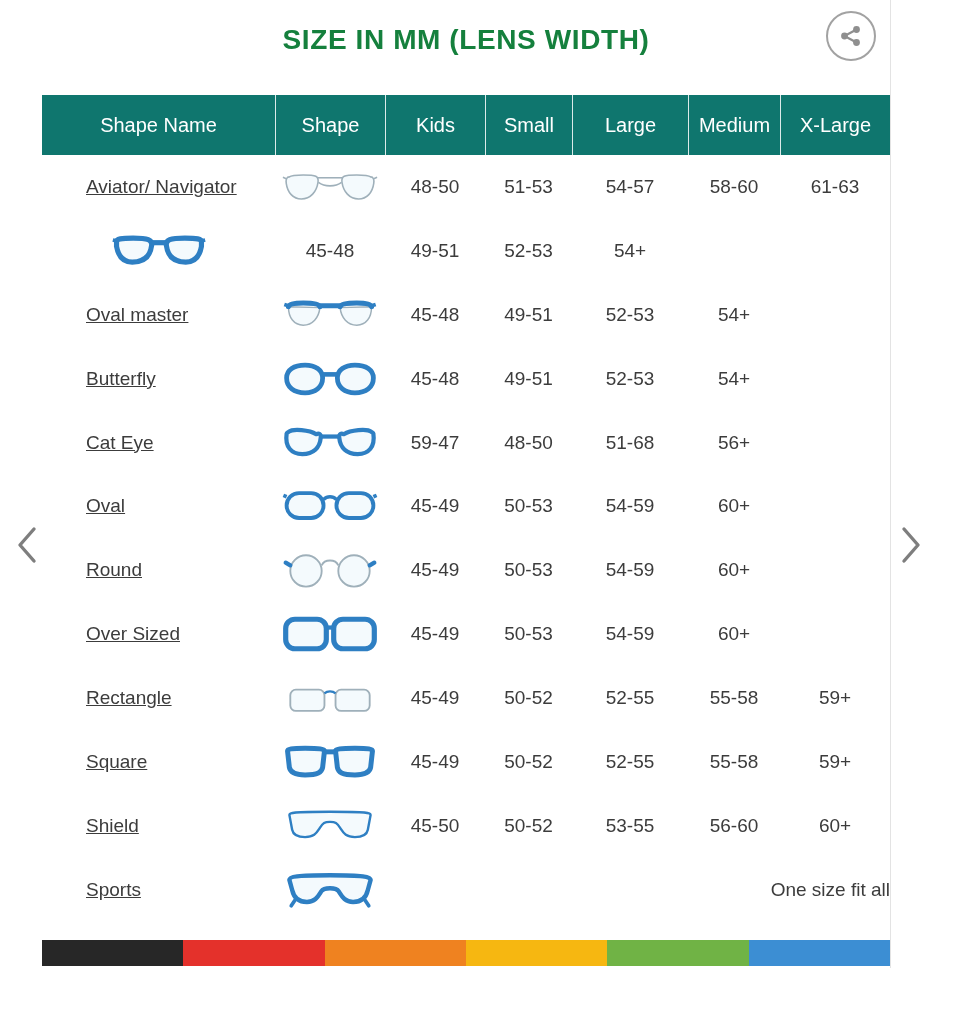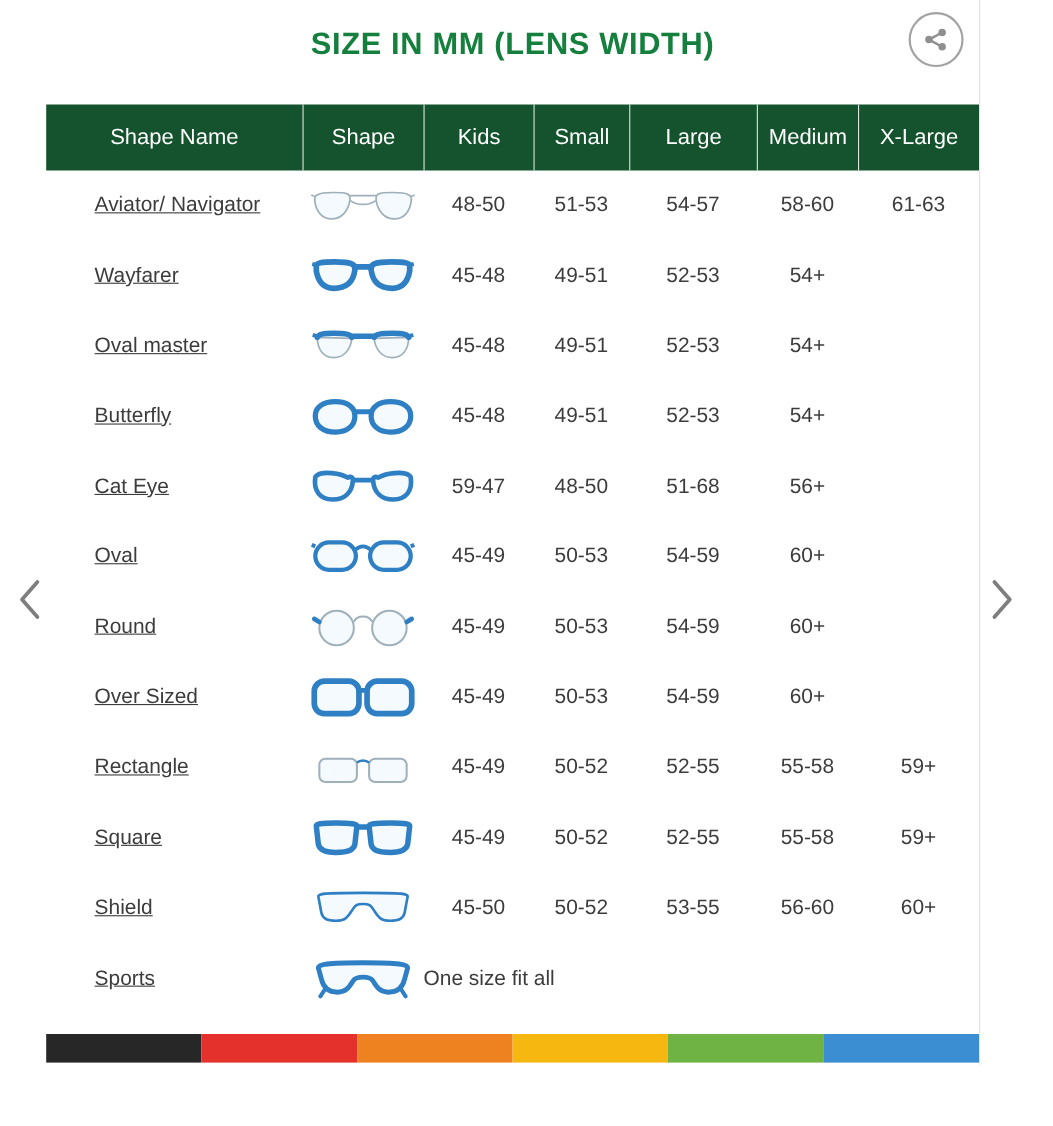--- a/index.html
+++ b/index.html
@@ -24,34 +24,34 @@
   }
   .table{
     position:absolute;left:42px;top:95px;width:848px;
   }
   .grid-row{
     display:grid;
     grid-template-columns:233px 110px 100px 87px 116px 92px 110px;
     align-items:center;
   }
   .thead{
-    background:#14532d;height:60px;
+    background:#0f766e;height:60px;
   }
   .thead .th{
     color:#ffffff;font-size:20px;text-align:center;height:60px;
     display:flex;align-items:center;justify-content:center;
     border-left:1px solid rgba(255,255,255,0.85);
     box-sizing:border-box;
   }
   .thead .th:first-child{border-left:none;}
   .tbody .row{height:63.9px;}
   .cell{font-size:19px;color:#3c3c3c;text-align:center;}
   .cell.name{text-align:left;padding-left:44px;text-decoration:underline;}
   .cell.icon-cell{display:flex;align-items:center;justify-content:center;}
-  .cell.span-cell{grid-column:3 / 8;text-align:left;}
+  .cell.span-cell{grid-column:3 / 8;text-align:right;}
   .stripe{
     position:absolute;left:42px;top:940px;width:848px;height:26px;
     display:flex;
   }
   .stripe .seg{flex:1 1 0;}
   .chev{
     position:absolute;top:521px;width:34px;height:48px;cursor:pointer;
     display:flex;align-items:center;justify-content:center;background:transparent;
     border:none;padding:0;
   }
@@ -105,21 +105,20 @@
     </g>
           </svg>
         </div>
         <div class="cell">48-50</div>
         <div class="cell">51-53</div>
         <div class="cell">54-57</div>
         <div class="cell">58-60</div>
         <div class="cell">61-63</div>
       </div>
       <div class="grid-row row">
-        <div class="cell name">Wayfarer</div>
         <div class="cell icon-cell">
           <svg width="96" height="42" viewBox="0 0 104 44">
     <g stroke="#2e7fc3" stroke-width="5.6" fill="#f4fafd" stroke-linejoin="round">
       <path d="M6 12 C6 9 11 8 24 8 C40 8 45 10 44 16 C42.5 28 36 34 23 34 C13 34 8 28 6 17 Z"></path>
       <path d="M98 12 C98 9 93 8 80 8 C64 8 59 10 60 16 C61.5 28 68 34 81 34 C91 34 96 28 98 17 Z"></path>
     </g>
     <path d="M44 13 L60 13" stroke="#2e7fc3" stroke-width="5.6"></path>
     <path d="M6 11 L2 10 M98 11 L102 10" stroke="#2e7fc3" stroke-width="4"></path>
           </svg>
         </div>

